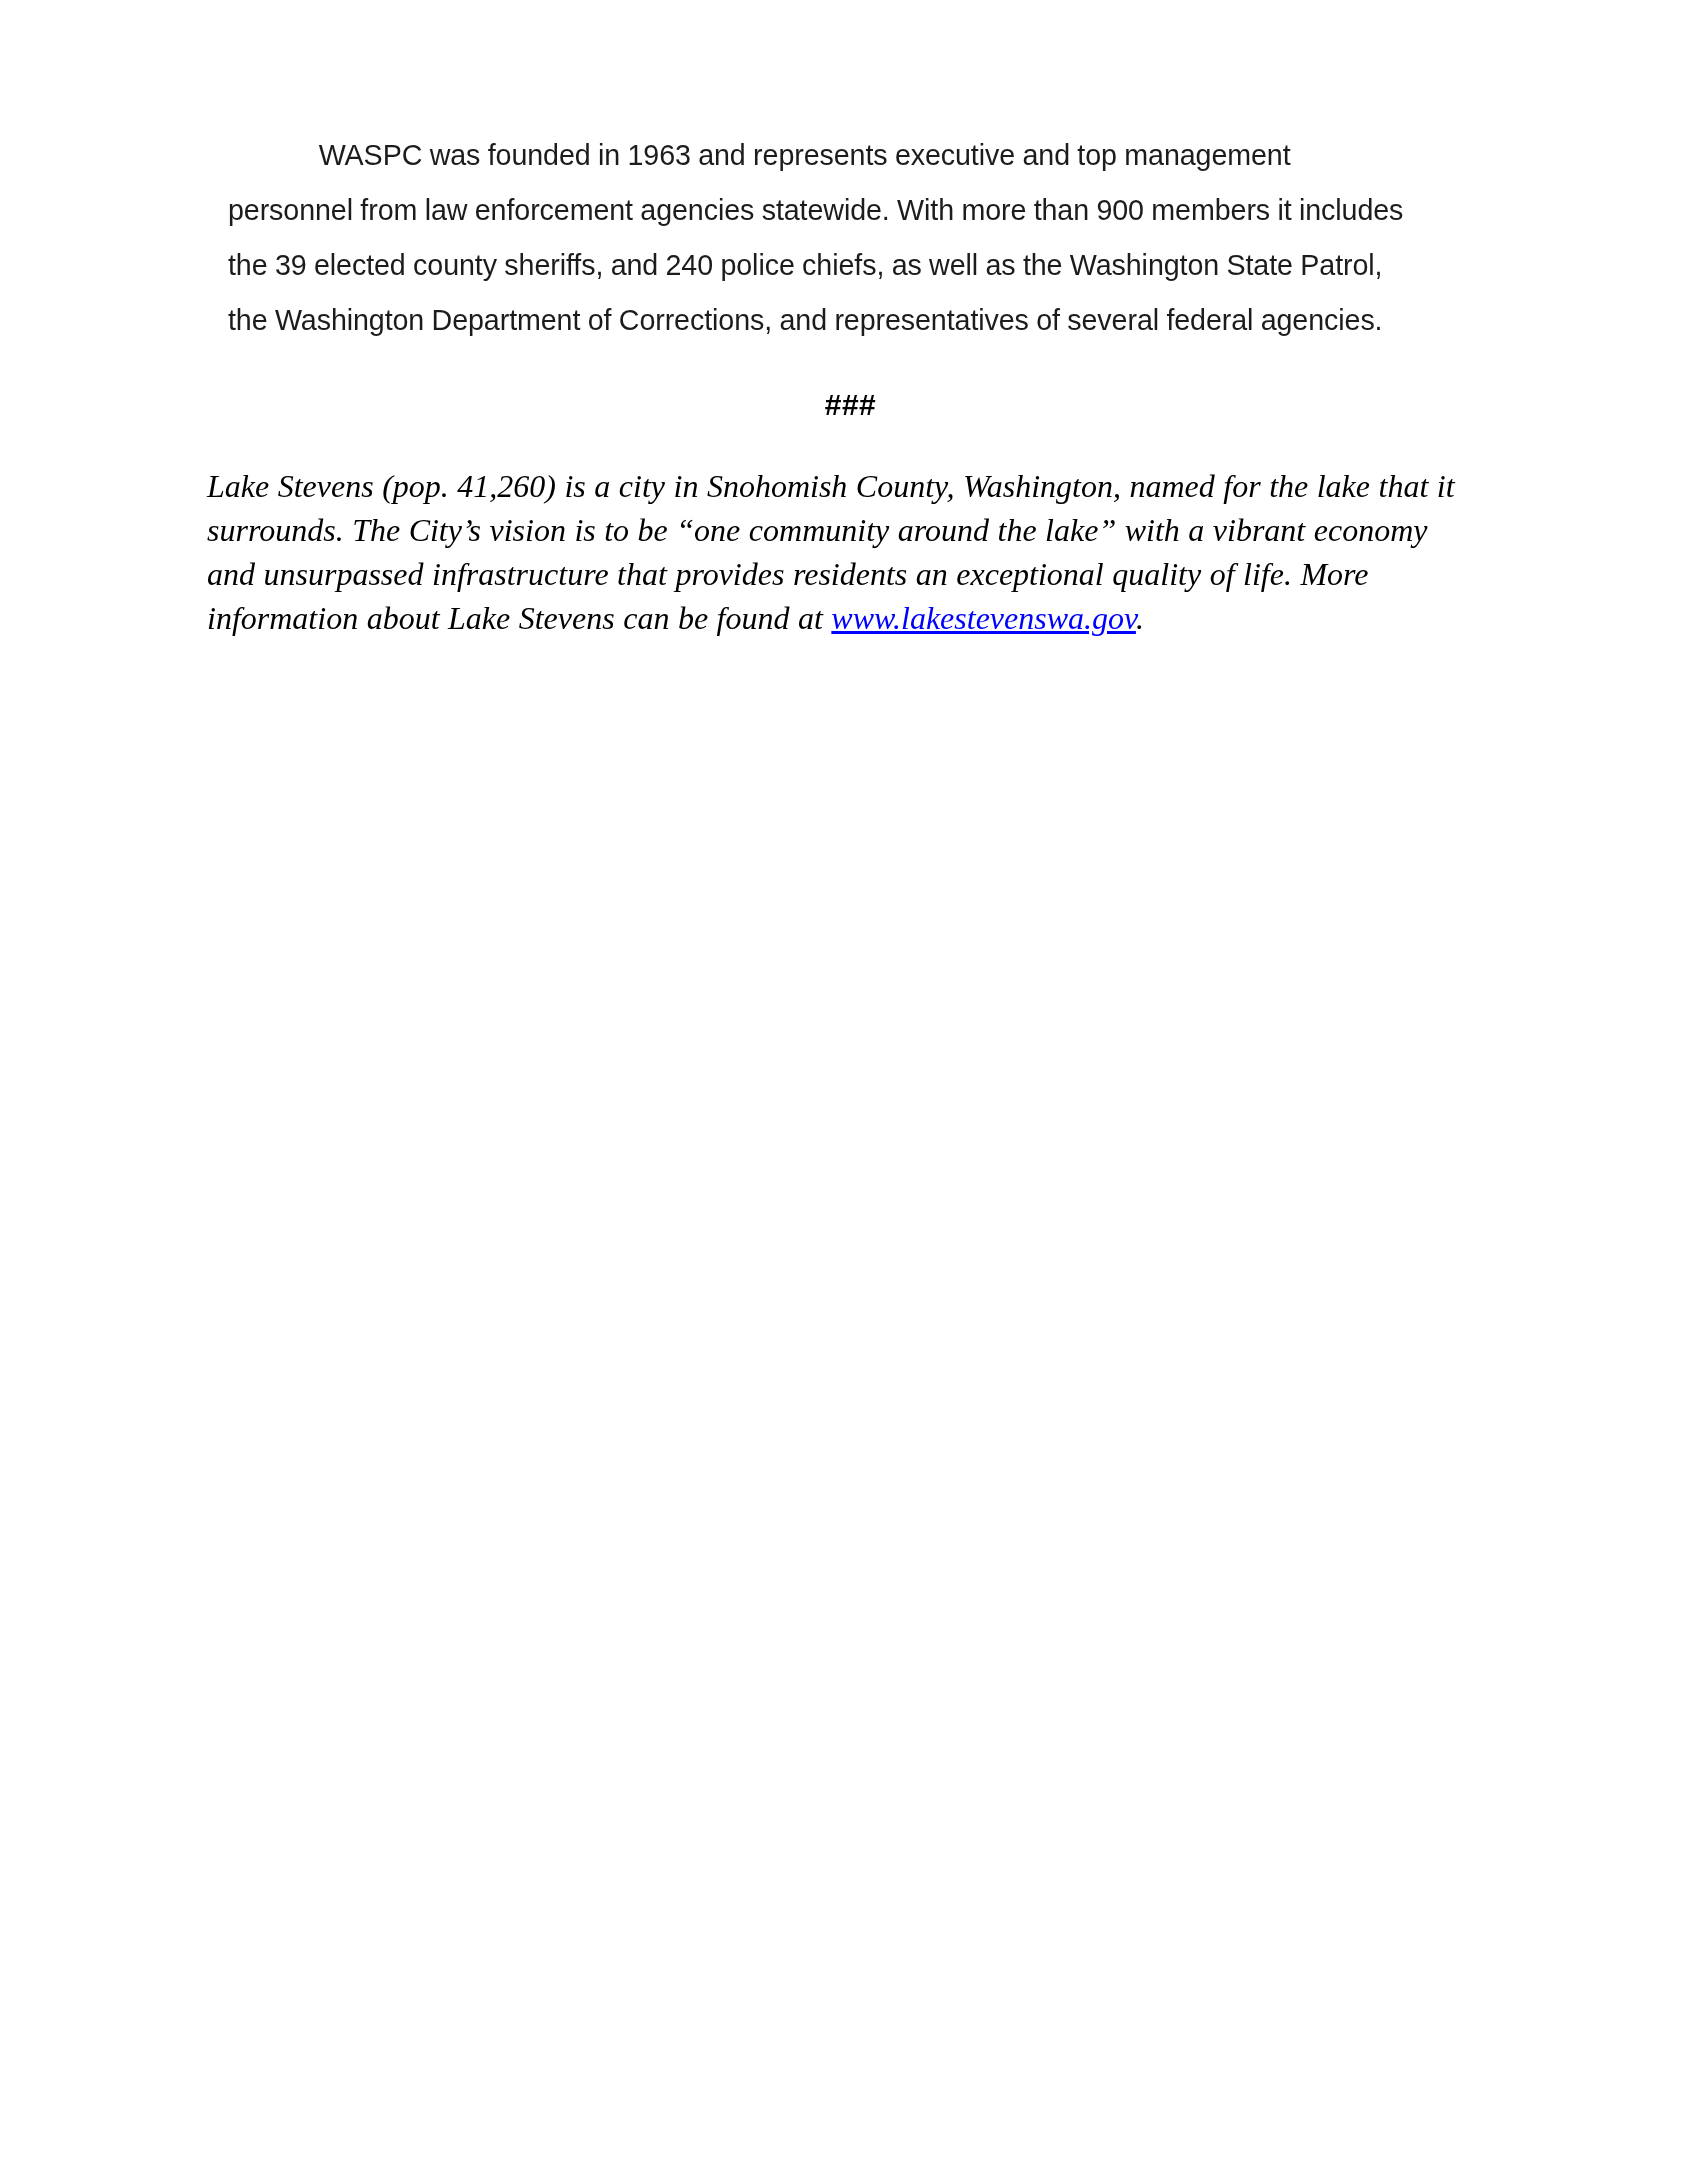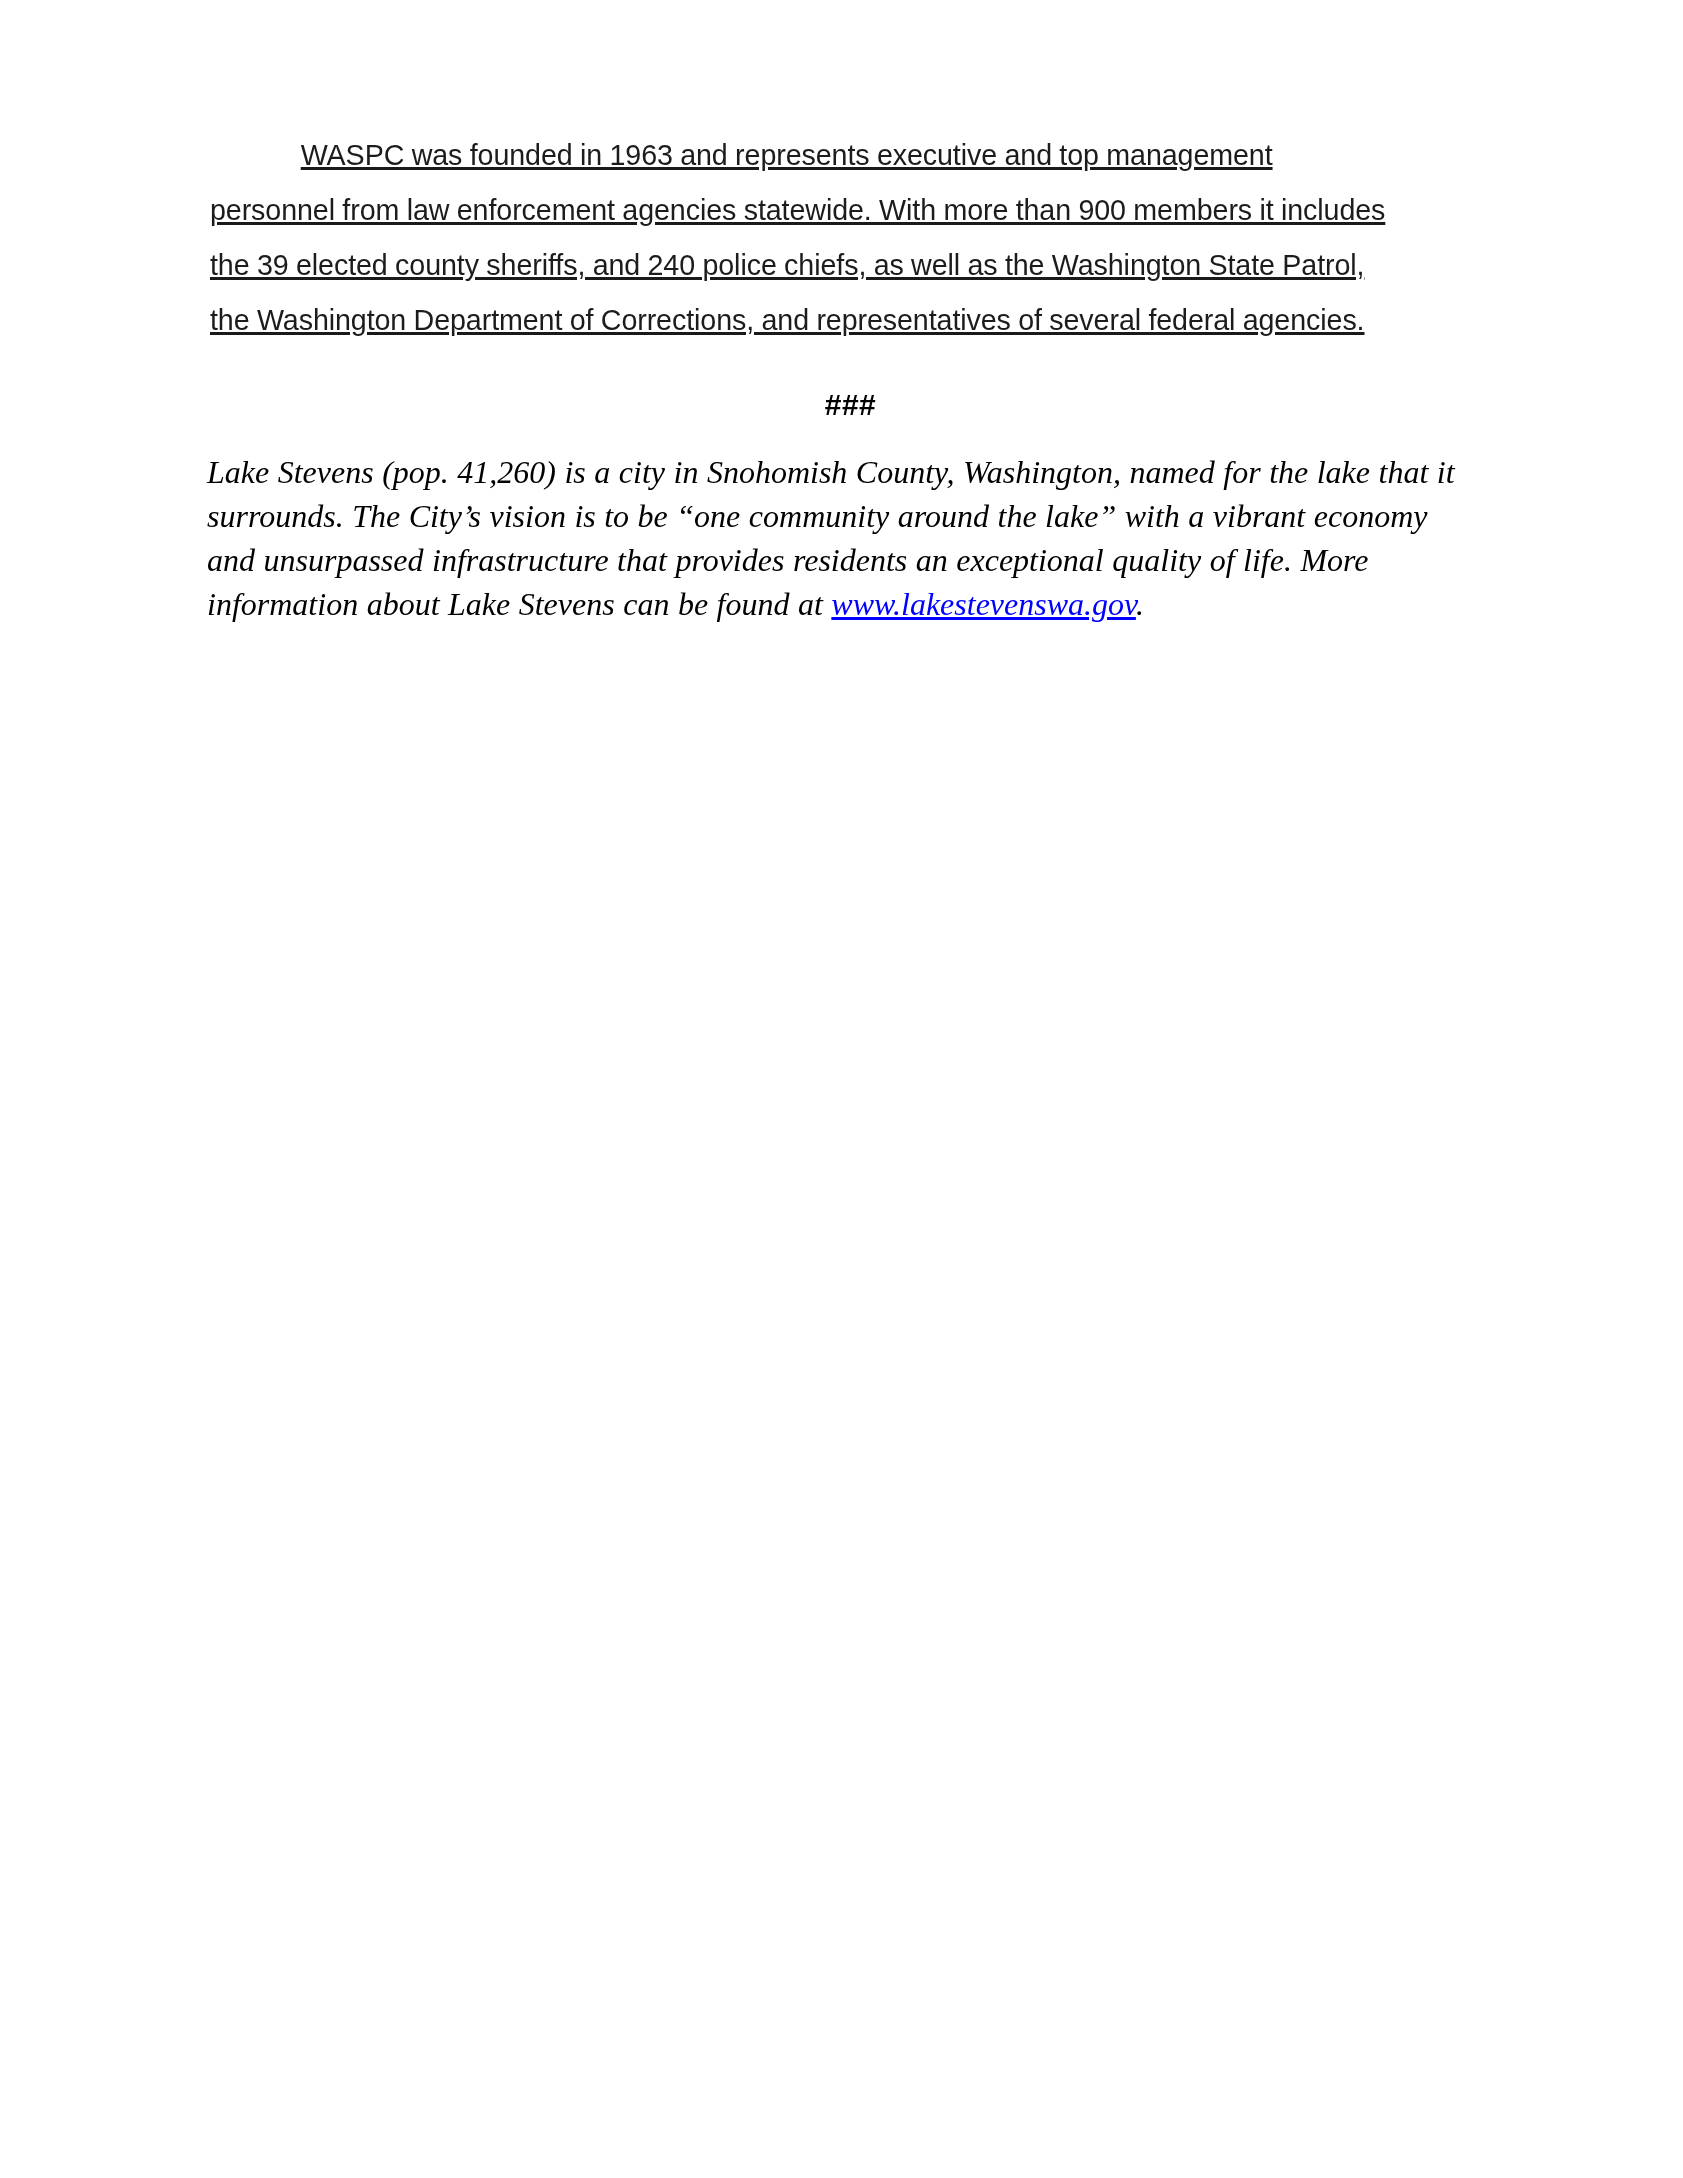--- a/index.html
+++ b/index.html
@@ -20,24 +20,23 @@
 
   .page {
     position: absolute;
     inset: 0;
     background: #ffffff;
   }
 
   
   .body-block {
     position: absolute;
-    left: 210px;
+    left: 228px;
     top: 127px;
     width: 1249px;
-    text-decoration: underline;
   }
 
   .para-sans {
     margin: 0;
     font-family: "Liberation Sans", sans-serif;
     font-size: 30px;
     line-height: 55px;
     letter-spacing: -0.1px;
     word-spacing: -0.5px;
     color: #1c1c1c;
@@ -62,21 +61,21 @@
   }
   .separator .hashes {
     display: inline-block;
     margin-left: 18px;
   }
 
   
   .boiler-block {
     position: absolute;
     left: 207px;
-    top: 450px;
+    top: 464px;
     width: 1257px;
   }
   .para-serif-italic {
     margin: 0;
     font-family: "Liberation Serif", serif;
     font-style: italic;
     font-size: 32px;
     line-height: 44px;
     color: #000000;
     word-spacing: 0.5px;

